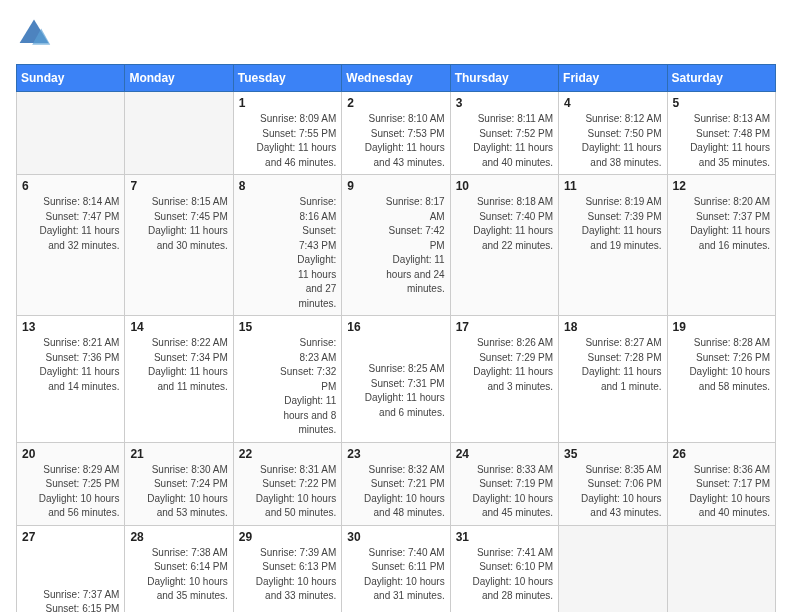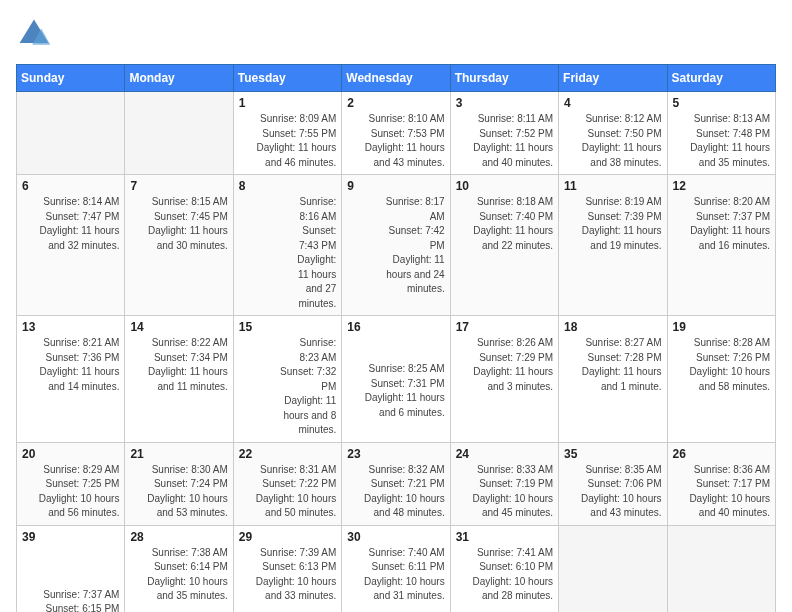--- a/index.html
+++ b/index.html
@@ -287,21 +287,21 @@
         </td>
         <td>
           <div class="day-num">26</div>
           <div class="day-info" style="white-space: pre-line;">Sunrise: 8:36 AM
 Sunset: 7:17 PM
 Daylight: 10 hours and 40 minutes.</div>
         </td>
       </tr>
       <tr>
         <td>
-          <div class="day-num">39</div>
+          <div class="day-num">27</div>
           <div class="day-info" style="white-space: pre-line; margin-top: 44px;">Sunrise: 7:37 AM
 Sunset: 6:15 PM
 Daylight: 10 hours and 38 minutes.</div>
         </td>
         <td>
           <div class="day-num">28</div>
           <div class="day-info" style="white-space: pre-line;">Sunrise: 7:38 AM
 Sunset: 6:14 PM
 Daylight: 10 hours and 35 minutes.</div>
         </td>

